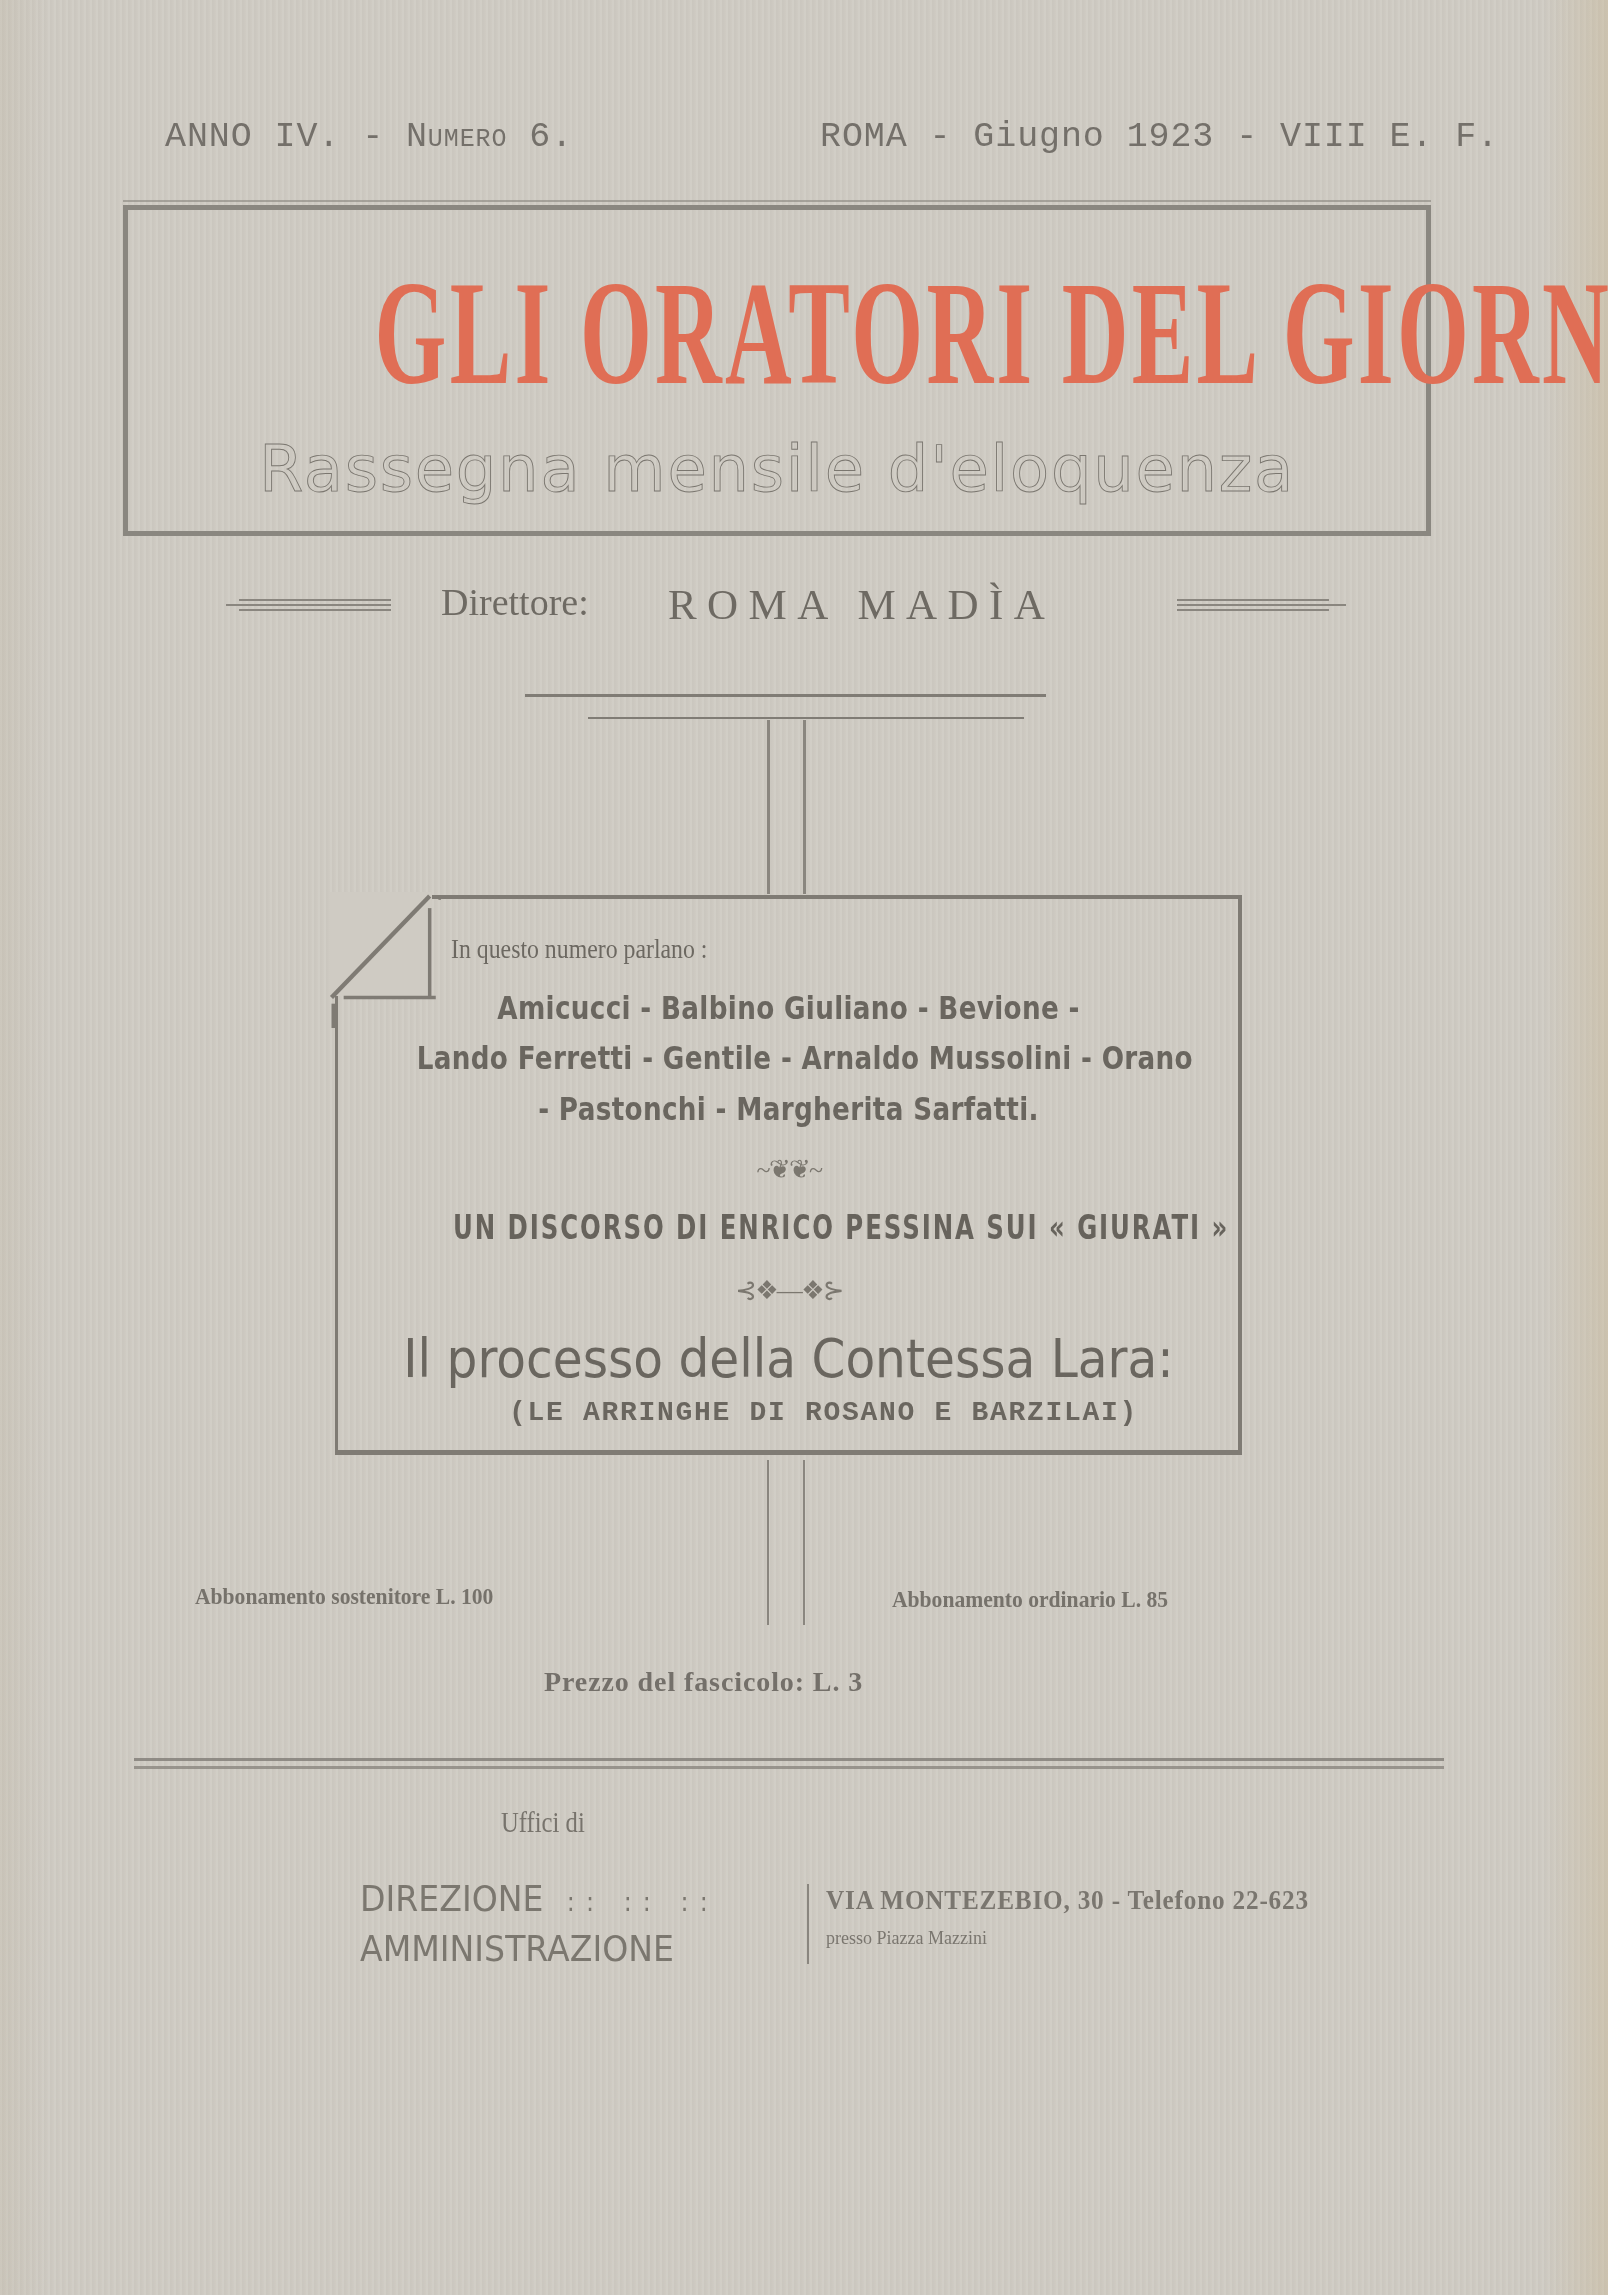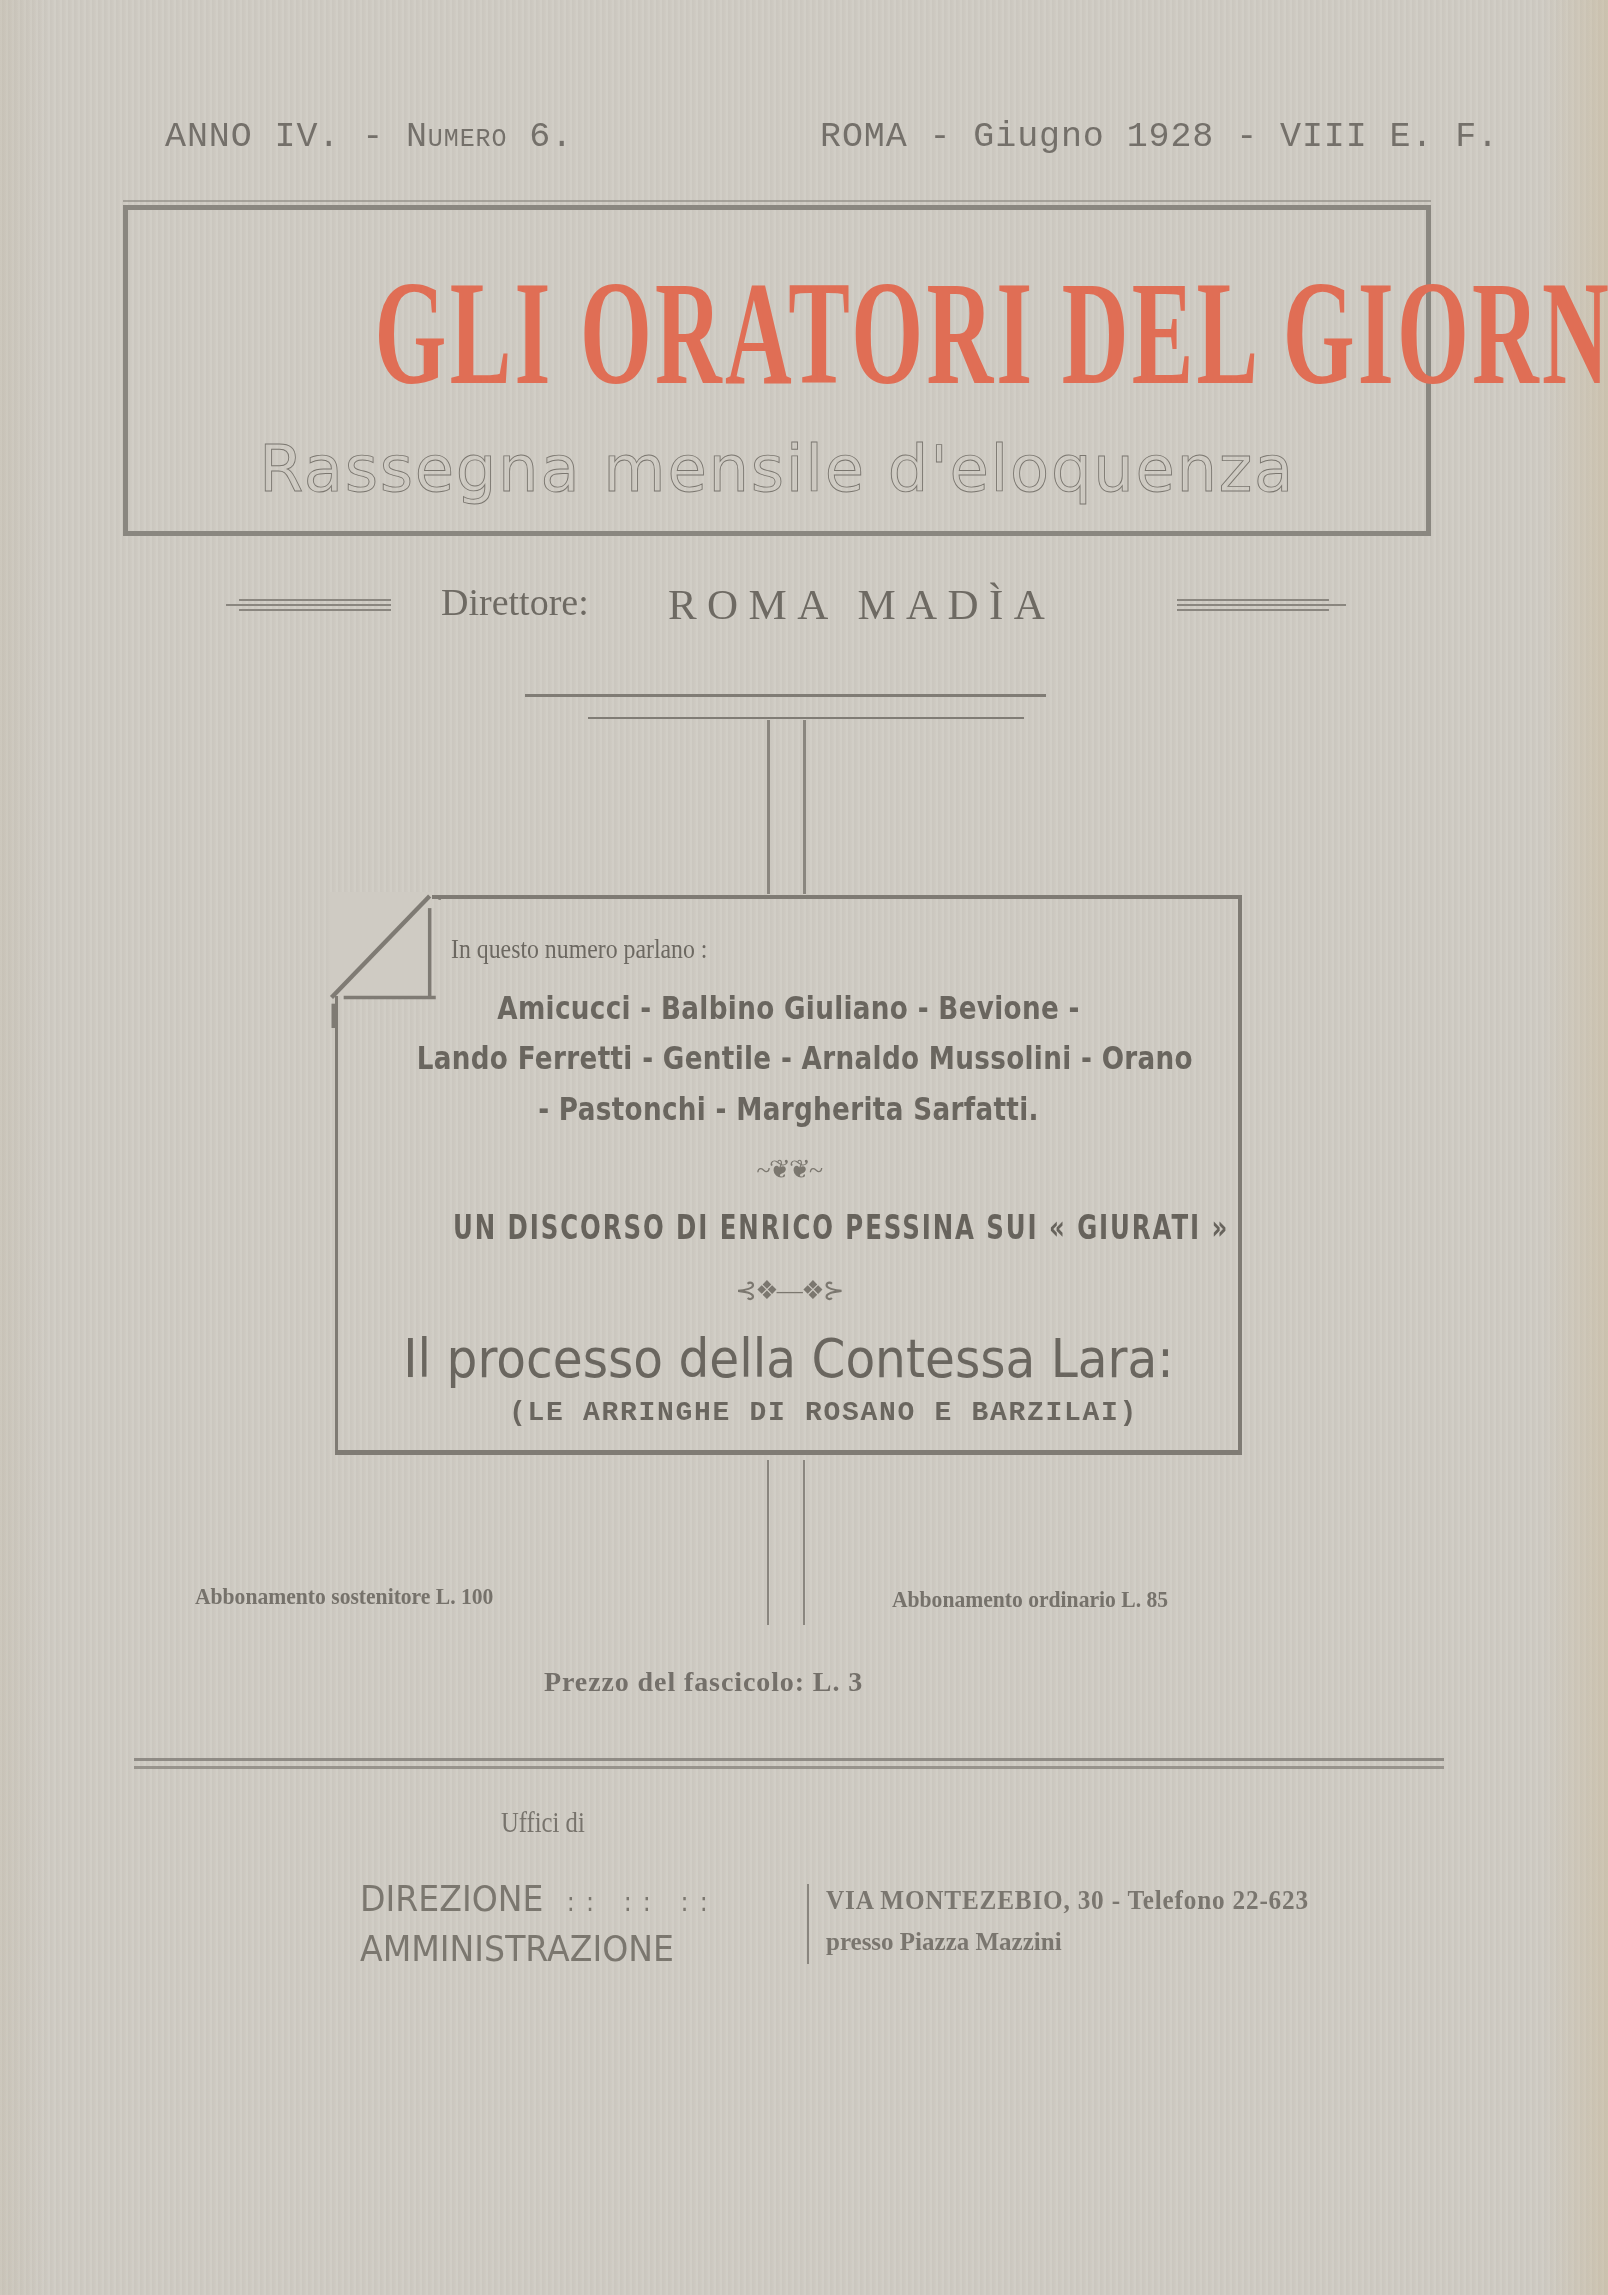--- a/index.html
+++ b/index.html
@@ -79,33 +79,33 @@
     letter-spacing: 1.7px;
   }
   .ornament { left: 724px; width: 130px; text-align: center; font-size: 26px; color: #7b776f; letter-spacing: -1.7px; }
 
   .sub-price { font-size: 24px; font-weight: bold; color: #76726b; font-family: "Liberation Serif", serif; transform: scaleX(0.9); transform-origin: left; white-space: nowrap; }
   .issue-price { font-size: 28px; font-weight: bold; color: #74706a; letter-spacing: 0.9px; }
 
   .offices-label { left: 501px; top: 1806px; font-size: 29px; color: #77736c; transform: scaleX(0.85); transform-origin: left; }
   .office-name { font-family: "DejaVu Sans", sans-serif; font-size: 36px; color: #7b776f; transform: scaleX(0.92); transform-origin: left; white-space: nowrap; }
   .addr1 { left: 826px; top: 1884px; font-size: 28px; color: #7a766f; font-weight: bold; letter-spacing: 0.9px; white-space: nowrap; transform: scaleX(0.9); transform-origin: left; }
-  .addr2 { left: 826px; top: 1928px; font-size: 25px; color: #7a766f; font-weight: bold; white-space: nowrap; }
+  .addr2 { left: 826px; top: 1928px; font-size: 18px; color: #7a766f; font-weight: normal; white-space: nowrap; }
   .brace { width: 1.7px; background: #8a867f; }
 </style>
 </head>
 <body>
 
 <div class="abs hdr hdr-left">
   <span>ANNO IV.</span>
   <span>-</span>
   <span class="sc">Numero</span>
   <span>6.</span>
 </div>
-<div class="abs hdr hdr-right">ROMA - Giugno 1928 - VIII E. F.</div>
+<div class="abs hdr hdr-right">ROMA - Giugno 1923 - VIII E. F.</div>
 
 <div class="abs title-box">
   <div class="abs main-title">GLI ORATORI DEL GIORNO</div>
   <div class="abs subtitle">Rassegna mensile d'eloquenza</div>
 </div>
 
 <div class="abs triple" style="left:239px; top:599px; width:152px;">
     <i></i>
     <i style="margin-left:-13px"></i>
     <i></i>

